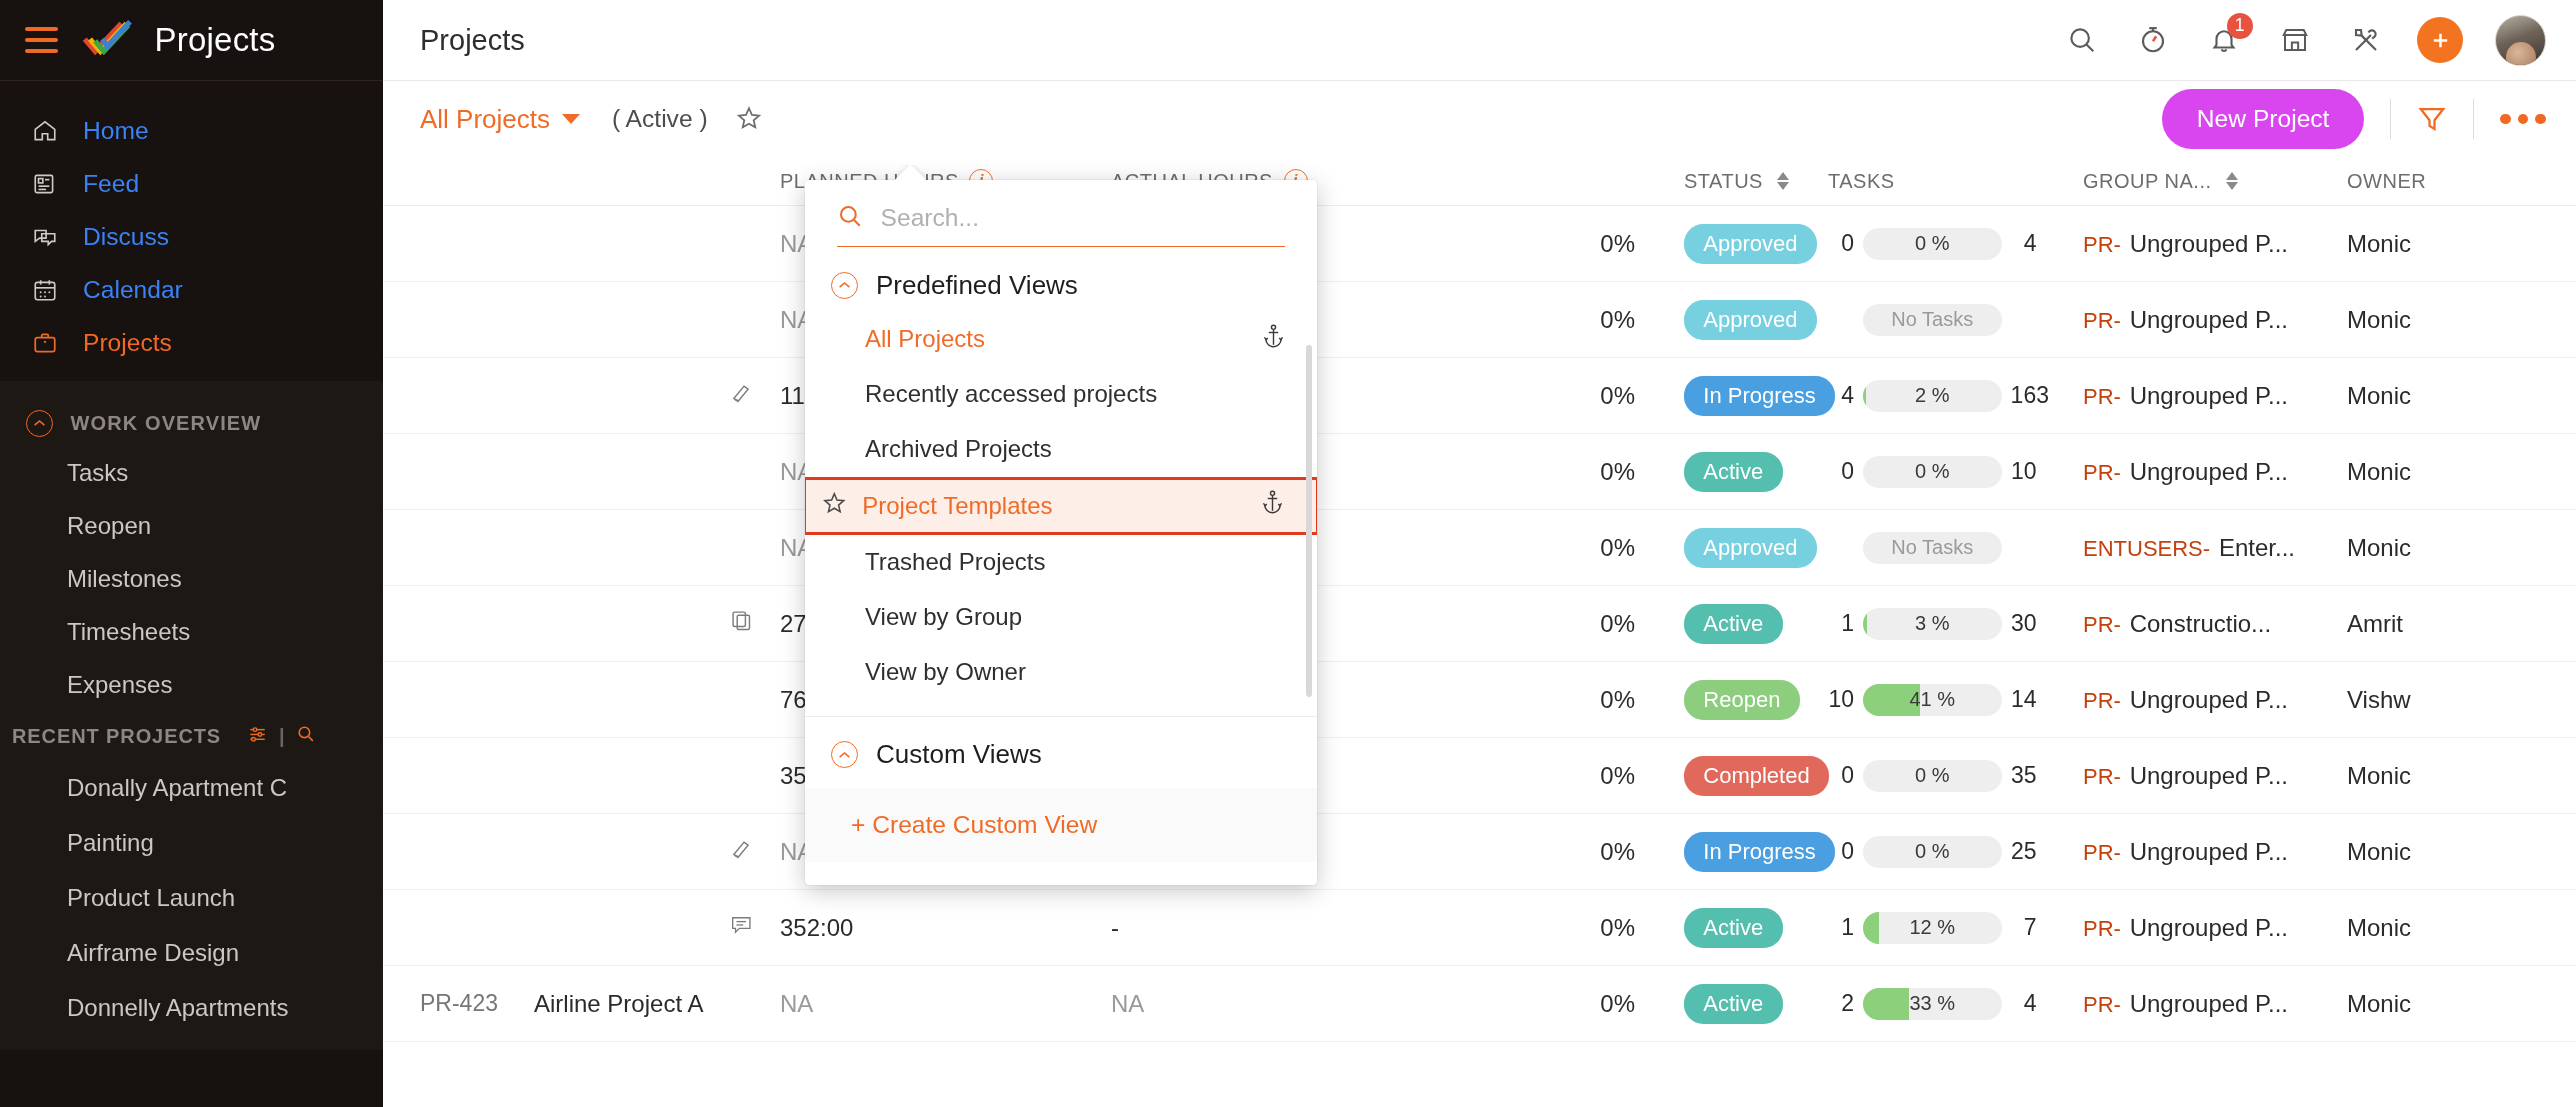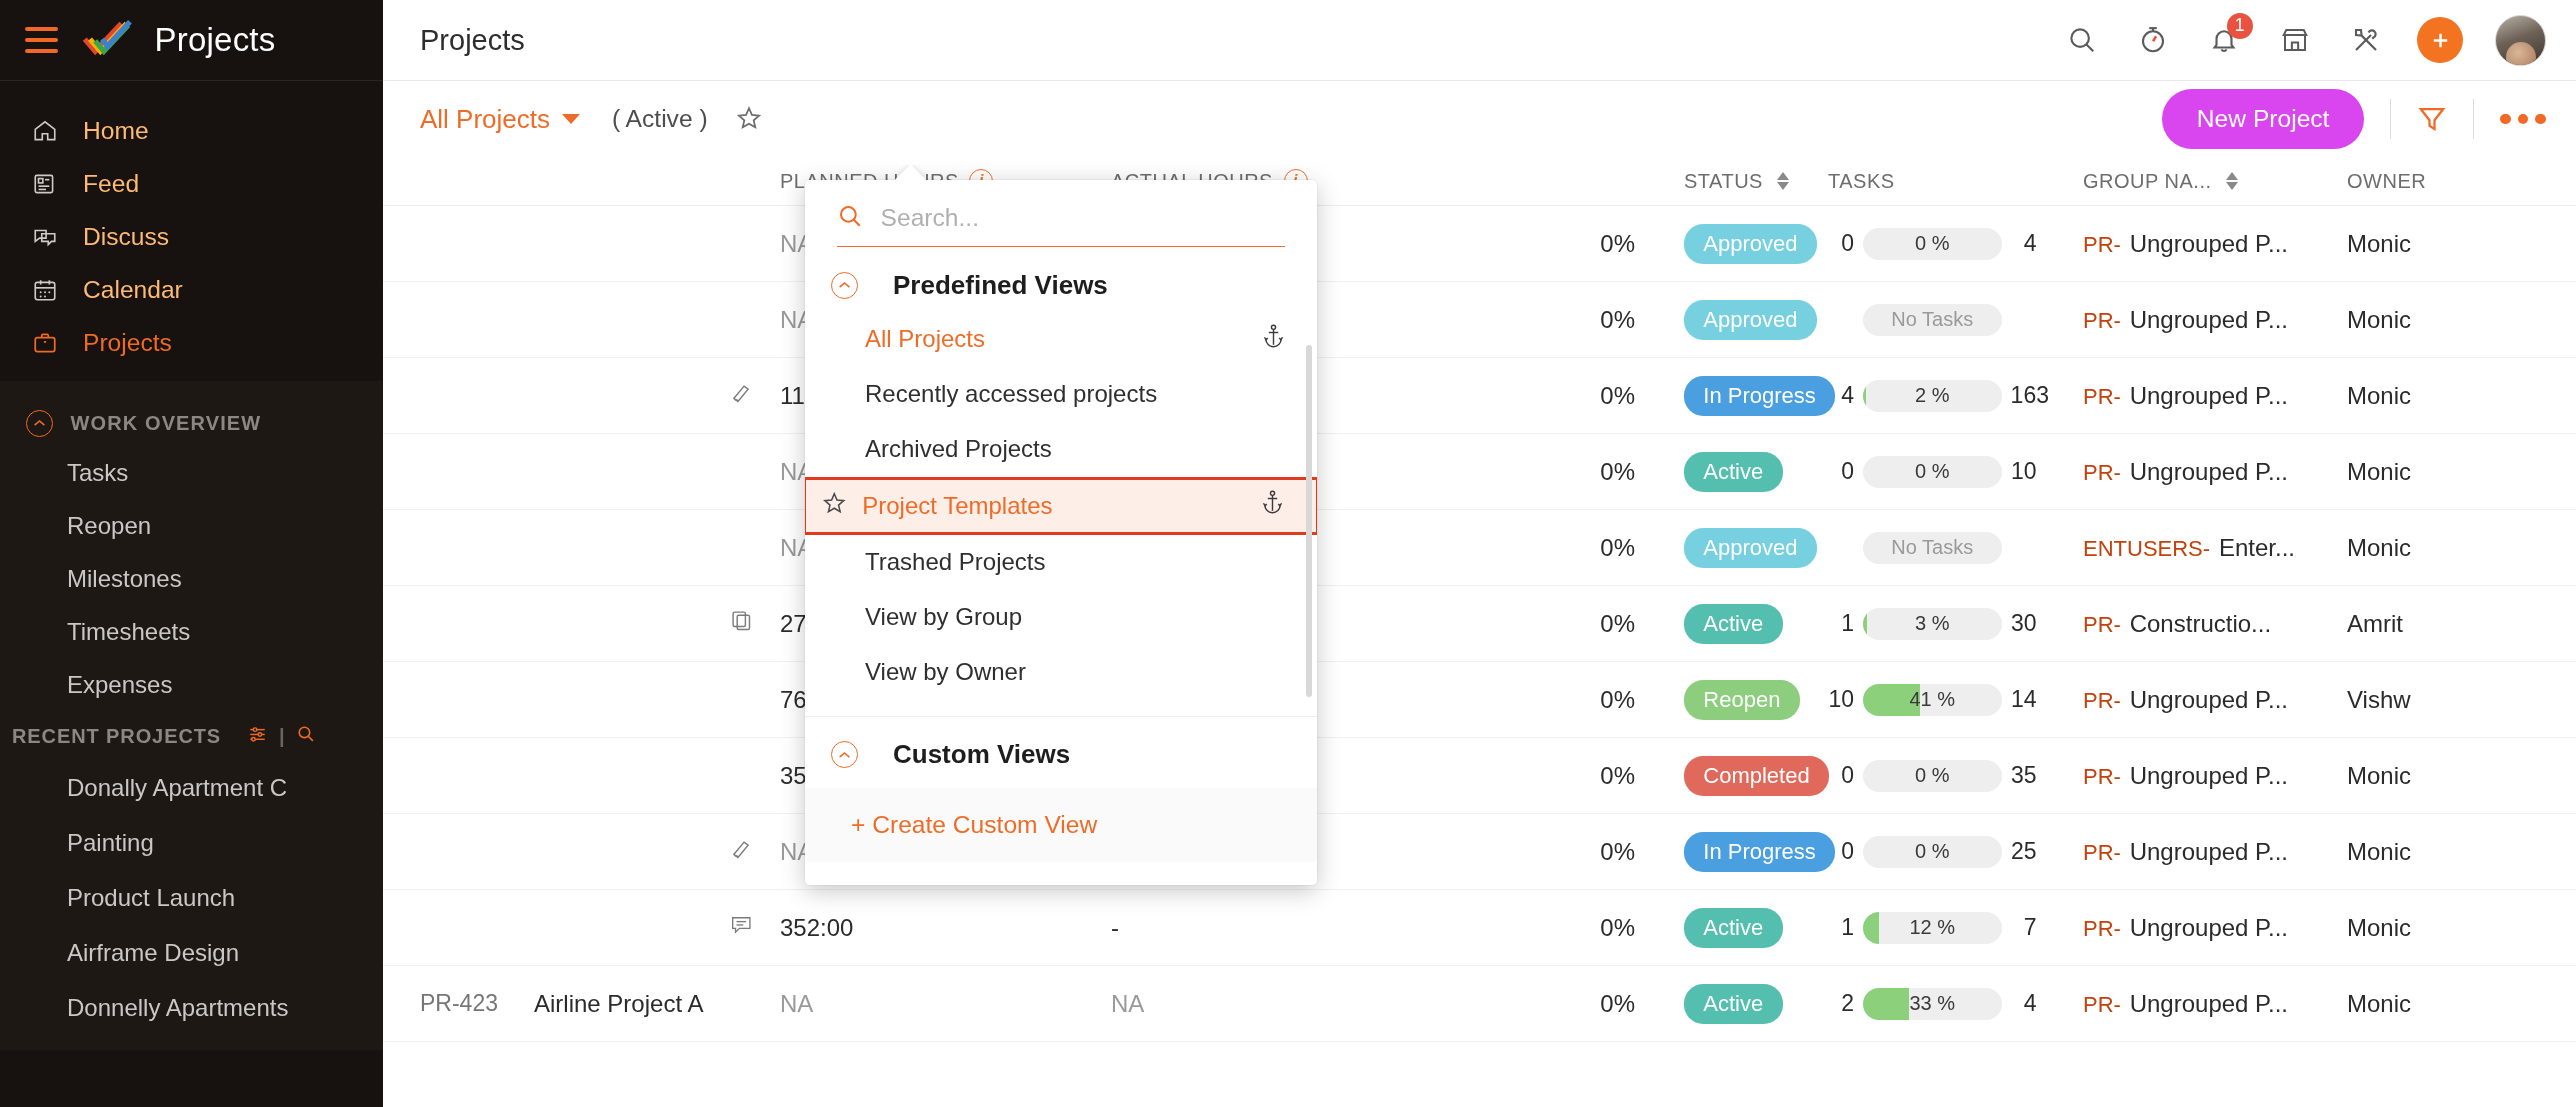--- a/index.html
+++ b/index.html
@@ -27,21 +27,21 @@
   .hamburger { width: 33px; height: 26px; display: flex; flex-direction: column;
     justify-content: space-between; cursor: pointer; }
   .hamburger span { display: block; height: 4.4px; background: #f06a25; border-radius: 2.6px; }
   .logo-mark { width: 51px; height: 40px; position: relative; }
   .sb-title { font-size: 33px; color: #ffffff; letter-spacing: 0.2px; }
 
   .sb-nav { padding-top: 23px; padding-bottom: 12.3px; }
   .sb-item {
     display: flex; align-items: center; gap: 23px;
     height: 53px; padding-left: 30px; cursor: pointer;
-    font-size: 24.6px; color: #fdba74;
+    font-size: 24.6px; color: #3b82f6;
   }
   .sb-item .ic { width: 30px; height: 30px; display:flex; align-items:center; justify-content:center; }
   .sb-item.active { color: #f06a25; }
   .sb-item.active .ic svg { stroke: #f06a25; }
 
   .sb-section-wrap { background: #1e1815; padding-top: 19.3px; padding-bottom: 14px; }
   .sb-section-head {
     display: flex; align-items: center; gap: 17.6px;
     padding-left: 26px; height: 46px;
     font-size: 20px; letter-spacing: 1.1px; color: #8d8783; font-weight: bold;
@@ -194,22 +194,22 @@
     border-bottom: 1.8px solid #ef6c28;
   }
   .dd-search input {
     border: none; outline: none; font-size: 24.6px; color: #333;
     font-family: "Liberation Sans", sans-serif; width: 100%; background: transparent;
   }
   .dd-search input::placeholder { color: #b0b0b0; }
 
   .dd-scroll { position: relative; max-height: 492px; overflow: hidden; }
   .dd-group-head {
-    display:flex; align-items:center; gap: 35px;
-    padding: 23px 32px 10.6px 26px; font-size: 26px; font-weight: bold; color: #1e1e1e;
+    display:flex; align-items:center; gap: 18px;
+    padding: 23px 32px 10.6px 26px; font-size: 26px; font-weight: normal; color: #1e1e1e;
   }
   .dd-item {
     display:flex; align-items:center; justify-content: space-between;
     height: 55px; padding: 0 32px 0 60px; font-size: 24px; color: #2f2f2f; cursor: pointer;
     position: relative;
   }
   .dd-item.selected { color: #ef6c28; }
   .dd-item .anchor-ic { color: #3a3a3a; }
   .dd-item.highlight {
     background: #fdeee8; border: 3.5px solid #e23a1e; border-radius: 2.6px;

